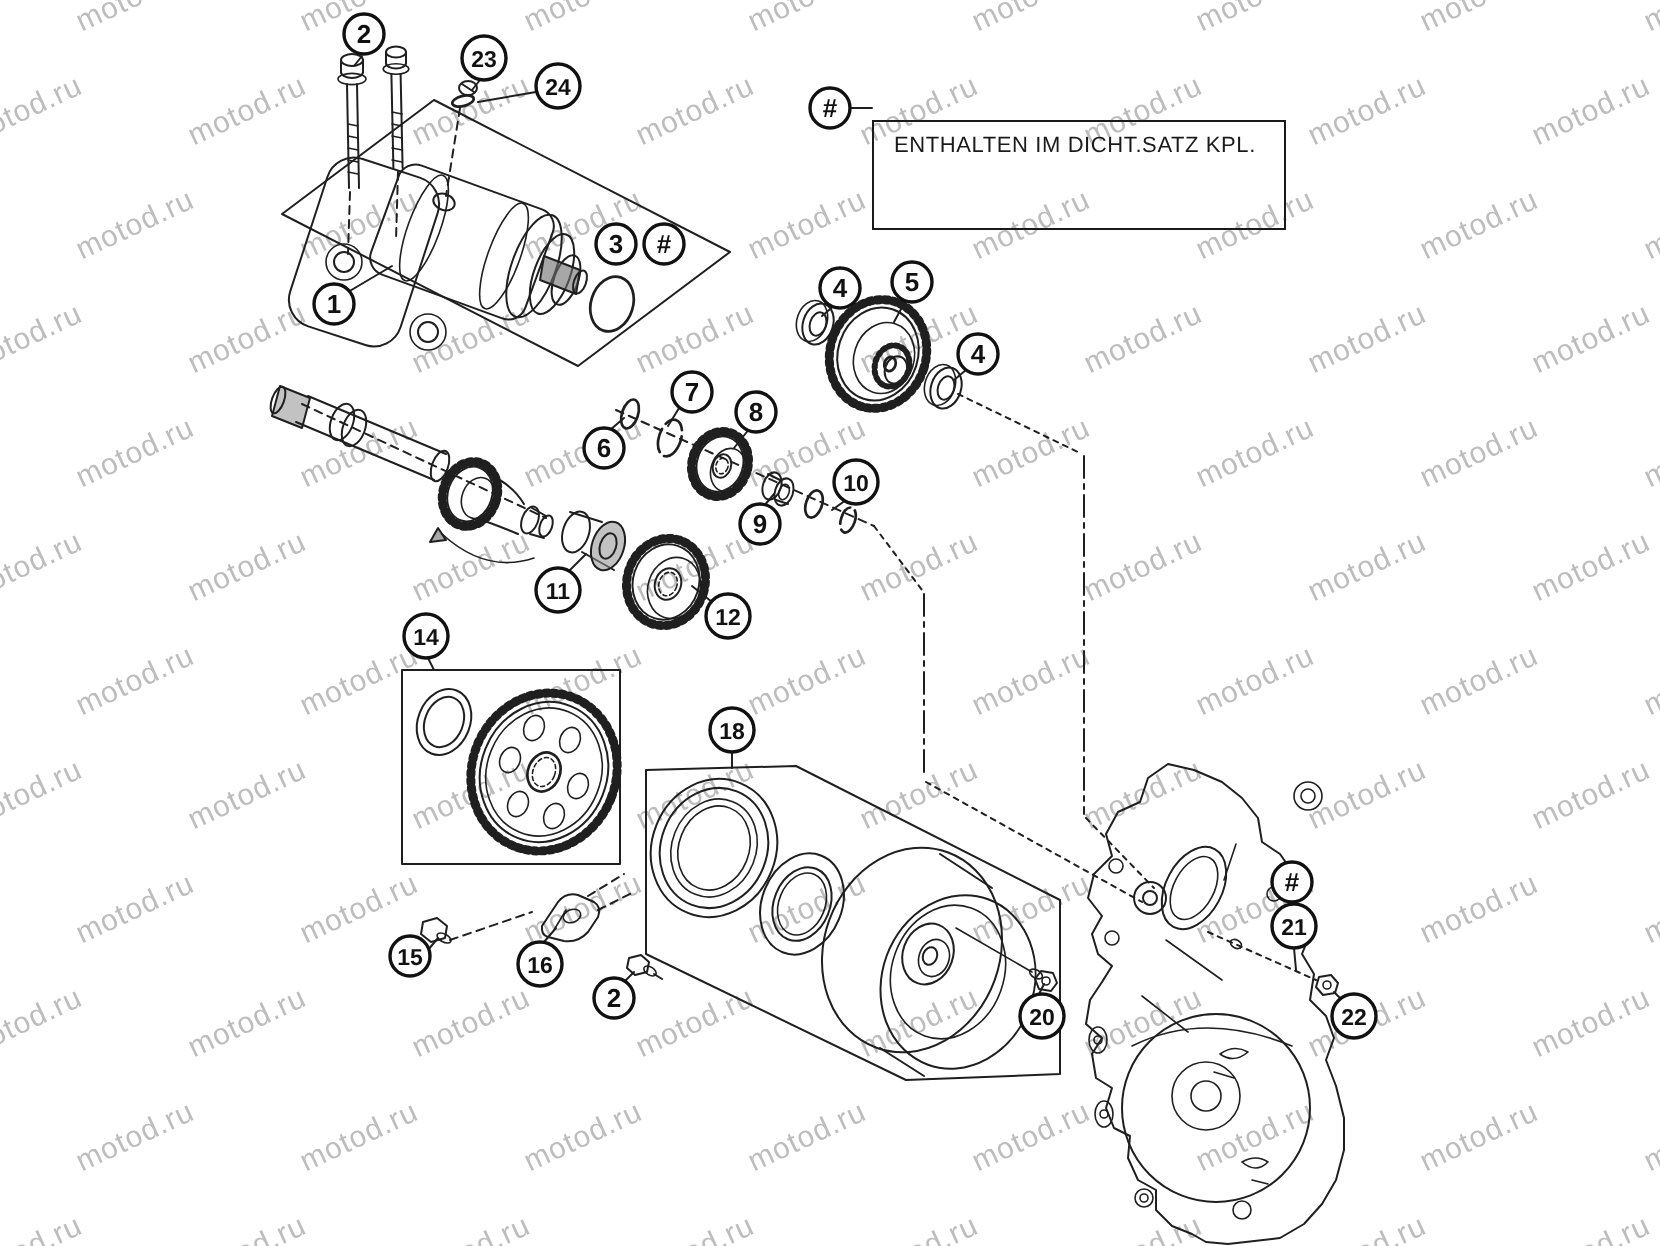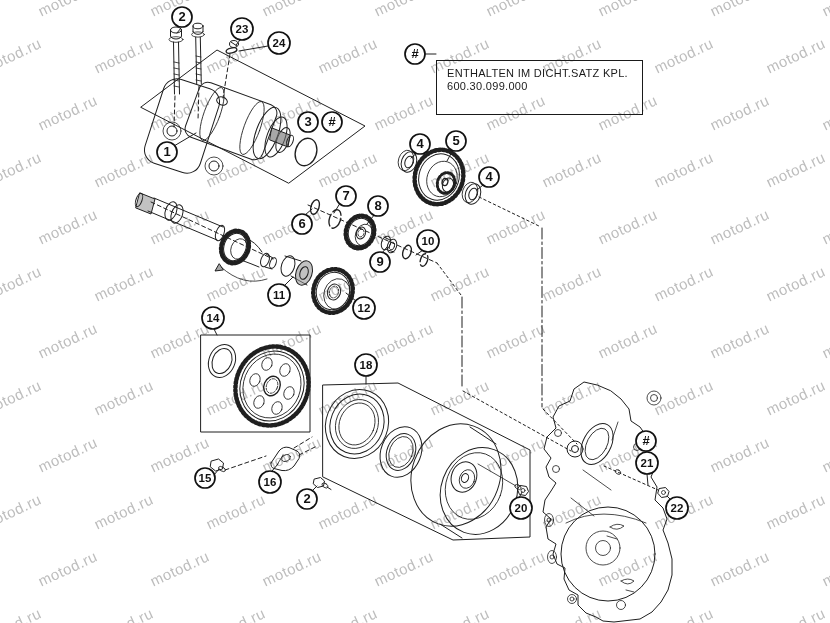--- a/index.html
+++ b/index.html
@@ -530,16 +530,15 @@
         </g>
         <g class="callout">
           <circle cx="677" cy="508" r="11"></circle>
           <text x="677" y="512.3" font-size="11.5">22</text>
         </g>
       </g>
   </svg>
 
   <div class="info-box">
     <div>ENTHALTEN IM DICHT.SATZ KPL.</div>
-    <div>600.30.099.000</div>
   </div>
 
 </div>
 
 </body></html>

